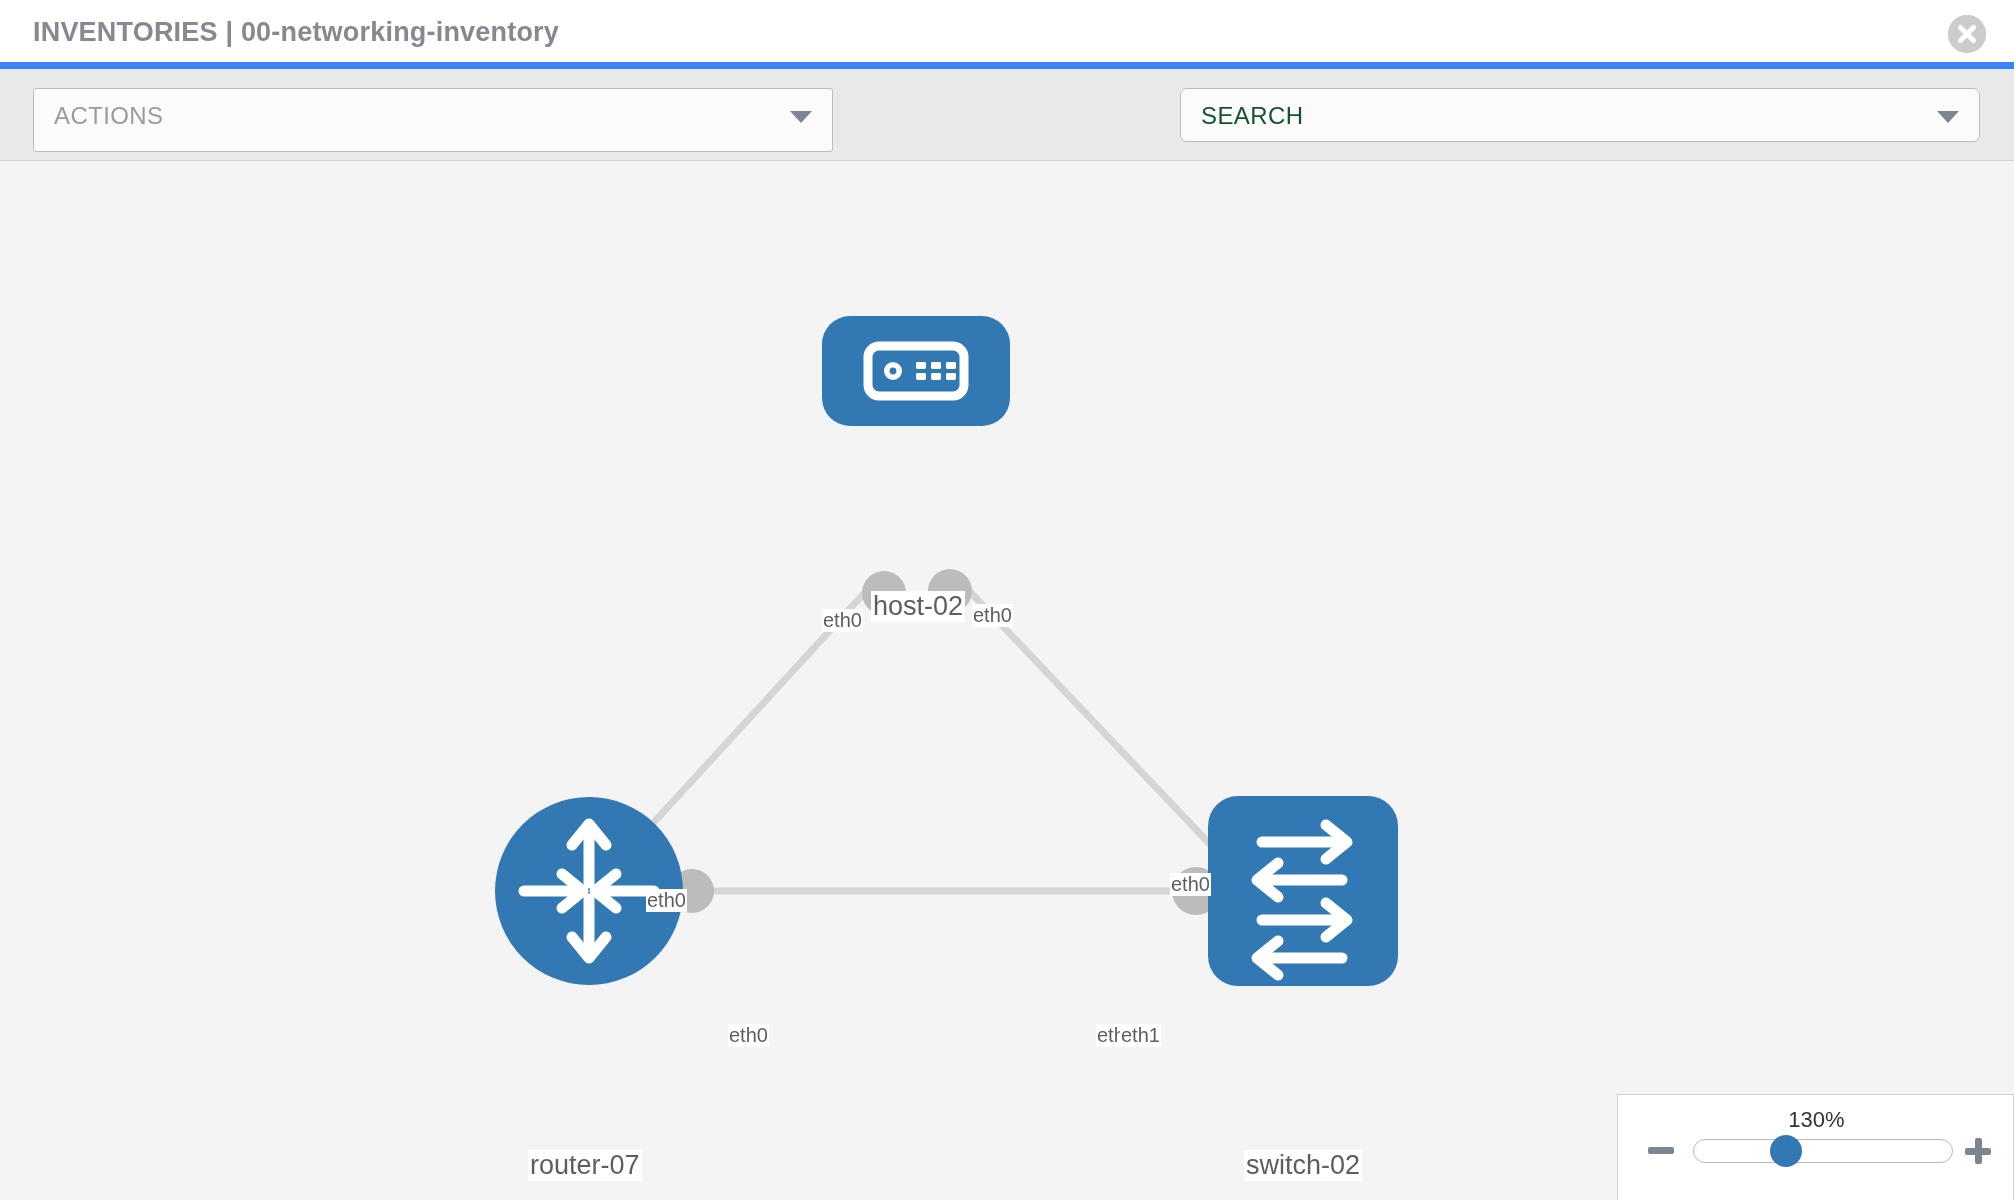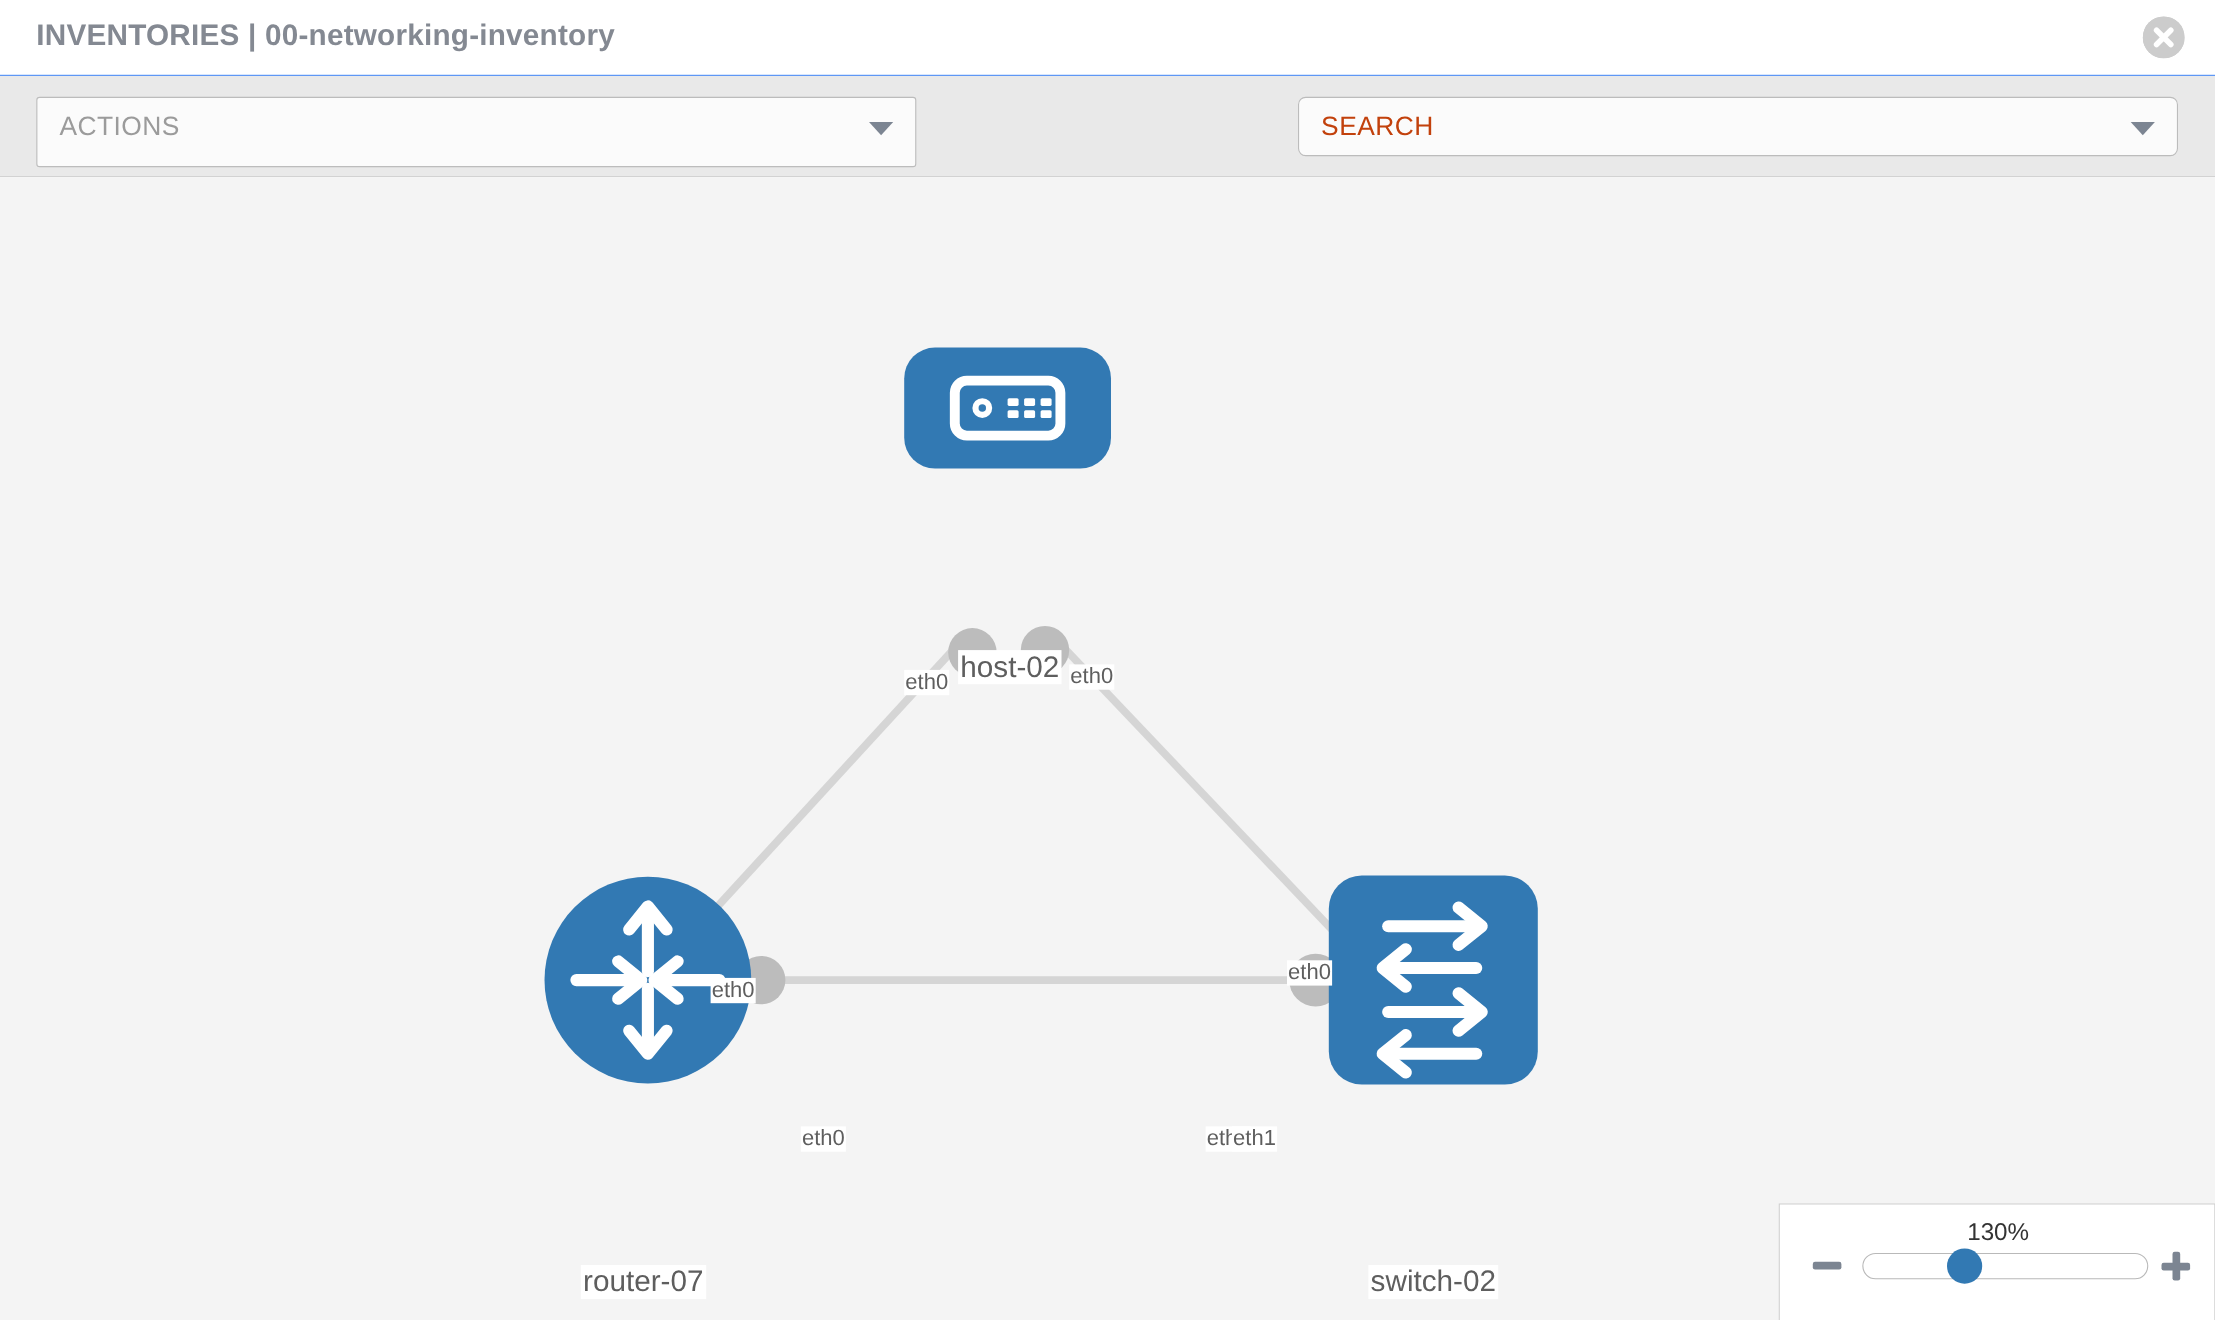--- a/index.html
+++ b/index.html
@@ -15,21 +15,21 @@
     position: relative;
   }
 
   
   .header {
     position: absolute;
     left: 0; top: 0;
     width: 2014px;
     height: 69px;
     background: #ffffff;
-    border-bottom: 1px solid #3b82f6;
+    border-bottom: 7px solid #3b82f6;
     box-sizing: border-box;
   }
   .header-title {
     position: absolute;
     left: 33px;
     top: 17px;
     font-size: 27px;
     font-weight: bold;
     color: #848992;
     letter-spacing: 0.2px;
@@ -108,21 +108,21 @@
     background: #fbfbfb;
     border: 1px solid #bcbcbc;
     border-radius: 7px;
     box-sizing: border-box;
   }
   .search-select .sel-label {
     position: absolute;
     left: 20px;
     top: 13px;
     font-size: 24px;
-    color: #c2410c;
+    color: #14532d;
     letter-spacing: 0.4px;
   }
 
   
   .canvas {
     position: absolute;
     left: 0; top: 161px;
     width: 2014px;
     height: 1039px;
     background: #f4f4f4;

